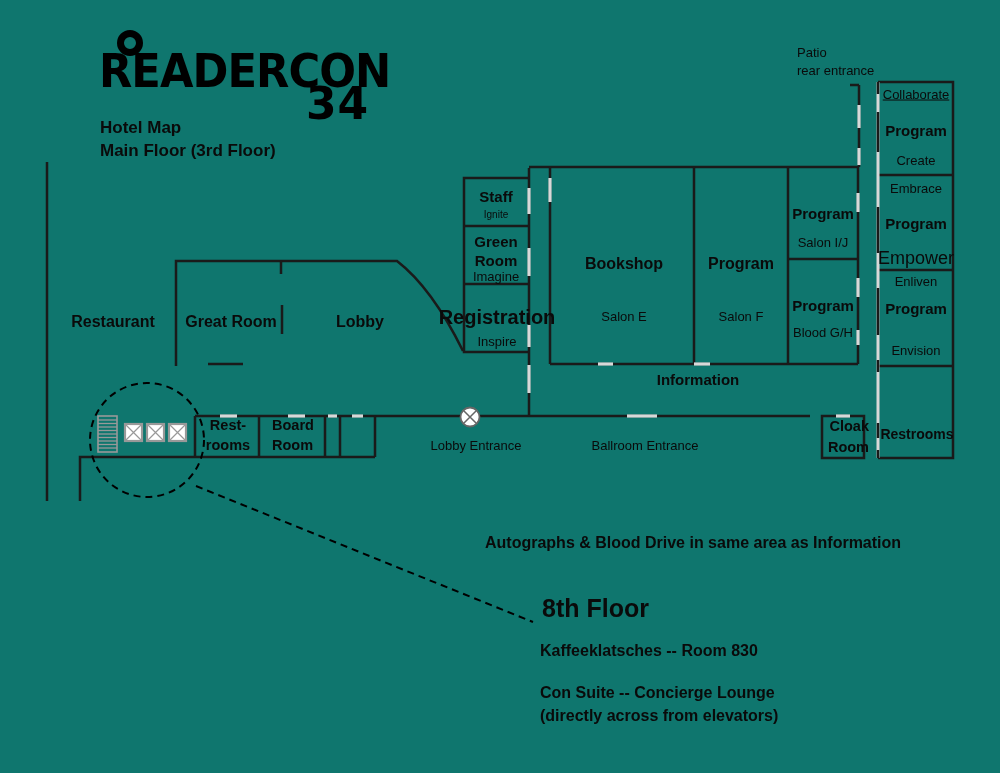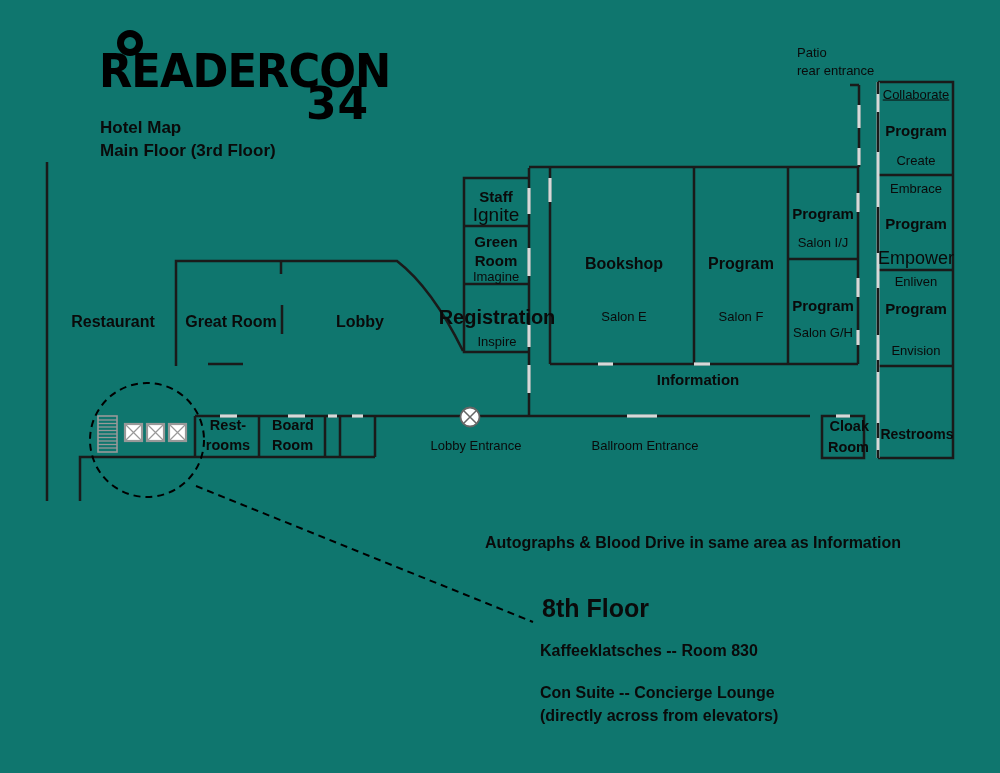--- a/index.html
+++ b/index.html
@@ -160,39 +160,39 @@
   <div class="lt maptitle" style="left:100px;top:140px;">Main Floor (3rd Floor)</div>
 
   <div class="lt" style="left:797px;top:45px;font-size:13px;">Patio</div>
   <div class="lt" style="left:797px;top:63px;font-size:13px;">rear entrance</div>
 
   <div class="c b" style="left:113px;top:322px;font-size:16px;">Restaurant</div>
   <div class="c b" style="left:231px;top:322px;font-size:16px;">Great Room</div>
   <div class="c b" style="left:360px;top:322px;font-size:16px;">Lobby</div>
 
   <div class="c b" style="left:496px;top:197px;font-size:15px;">Staff</div>
-  <div class="c" style="left:496px;top:215px;font-size:19px;">Ignite</div>
+  <div class="c" style="left:496px;top:215px;font-size:10px;">Ignite</div>
 
   <div class="cw b" style="left:496px;top:251px;font-size:15px;width:45px;line-height:19px;">Green Room</div>
   <div class="c" style="left:496px;top:277px;font-size:13px;">Imagine</div>
 
   <div class="c b" style="left:497px;top:317px;font-size:20px;">Registration</div>
   <div class="c" style="left:497px;top:342px;font-size:13px;">Inspire</div>
 
   <div class="c b" style="left:624px;top:264px;font-size:16px;">Bookshop</div>
   <div class="c" style="left:624px;top:317px;font-size:13px;">Salon E</div>
 
   <div class="c b" style="left:741px;top:264px;font-size:16px;">Program</div>
   <div class="c" style="left:741px;top:317px;font-size:13px;">Salon F</div>
 
   <div class="c b" style="left:823px;top:214px;font-size:15px;">Program</div>
   <div class="c" style="left:823px;top:243px;font-size:13px;">Salon I/J</div>
 
   <div class="c b" style="left:823px;top:306px;font-size:15px;">Program</div>
-  <div class="c" style="left:823px;top:333px;font-size:13px;">Salon G/H</div>
+  <div class="c" style="left:823px;top:333px;font-size:13px;">Blood G/H</div>
 
   <div class="c" style="left:916px;top:95px;font-size:13px;text-decoration:underline;">Collaborate</div>
   <div class="c b" style="left:916px;top:131px;font-size:15px;">Program</div>
   <div class="c" style="left:916px;top:161px;font-size:13px;">Create</div>
 
   <div class="c" style="left:916px;top:189px;font-size:13px;">Embrace</div>
   <div class="c b" style="left:916px;top:224px;font-size:15px;">Program</div>
   <div class="c" style="left:916px;top:258px;font-size:18px;">Empower</div>
 
   <div class="c" style="left:916px;top:282px;font-size:13px;">Enliven</div>

